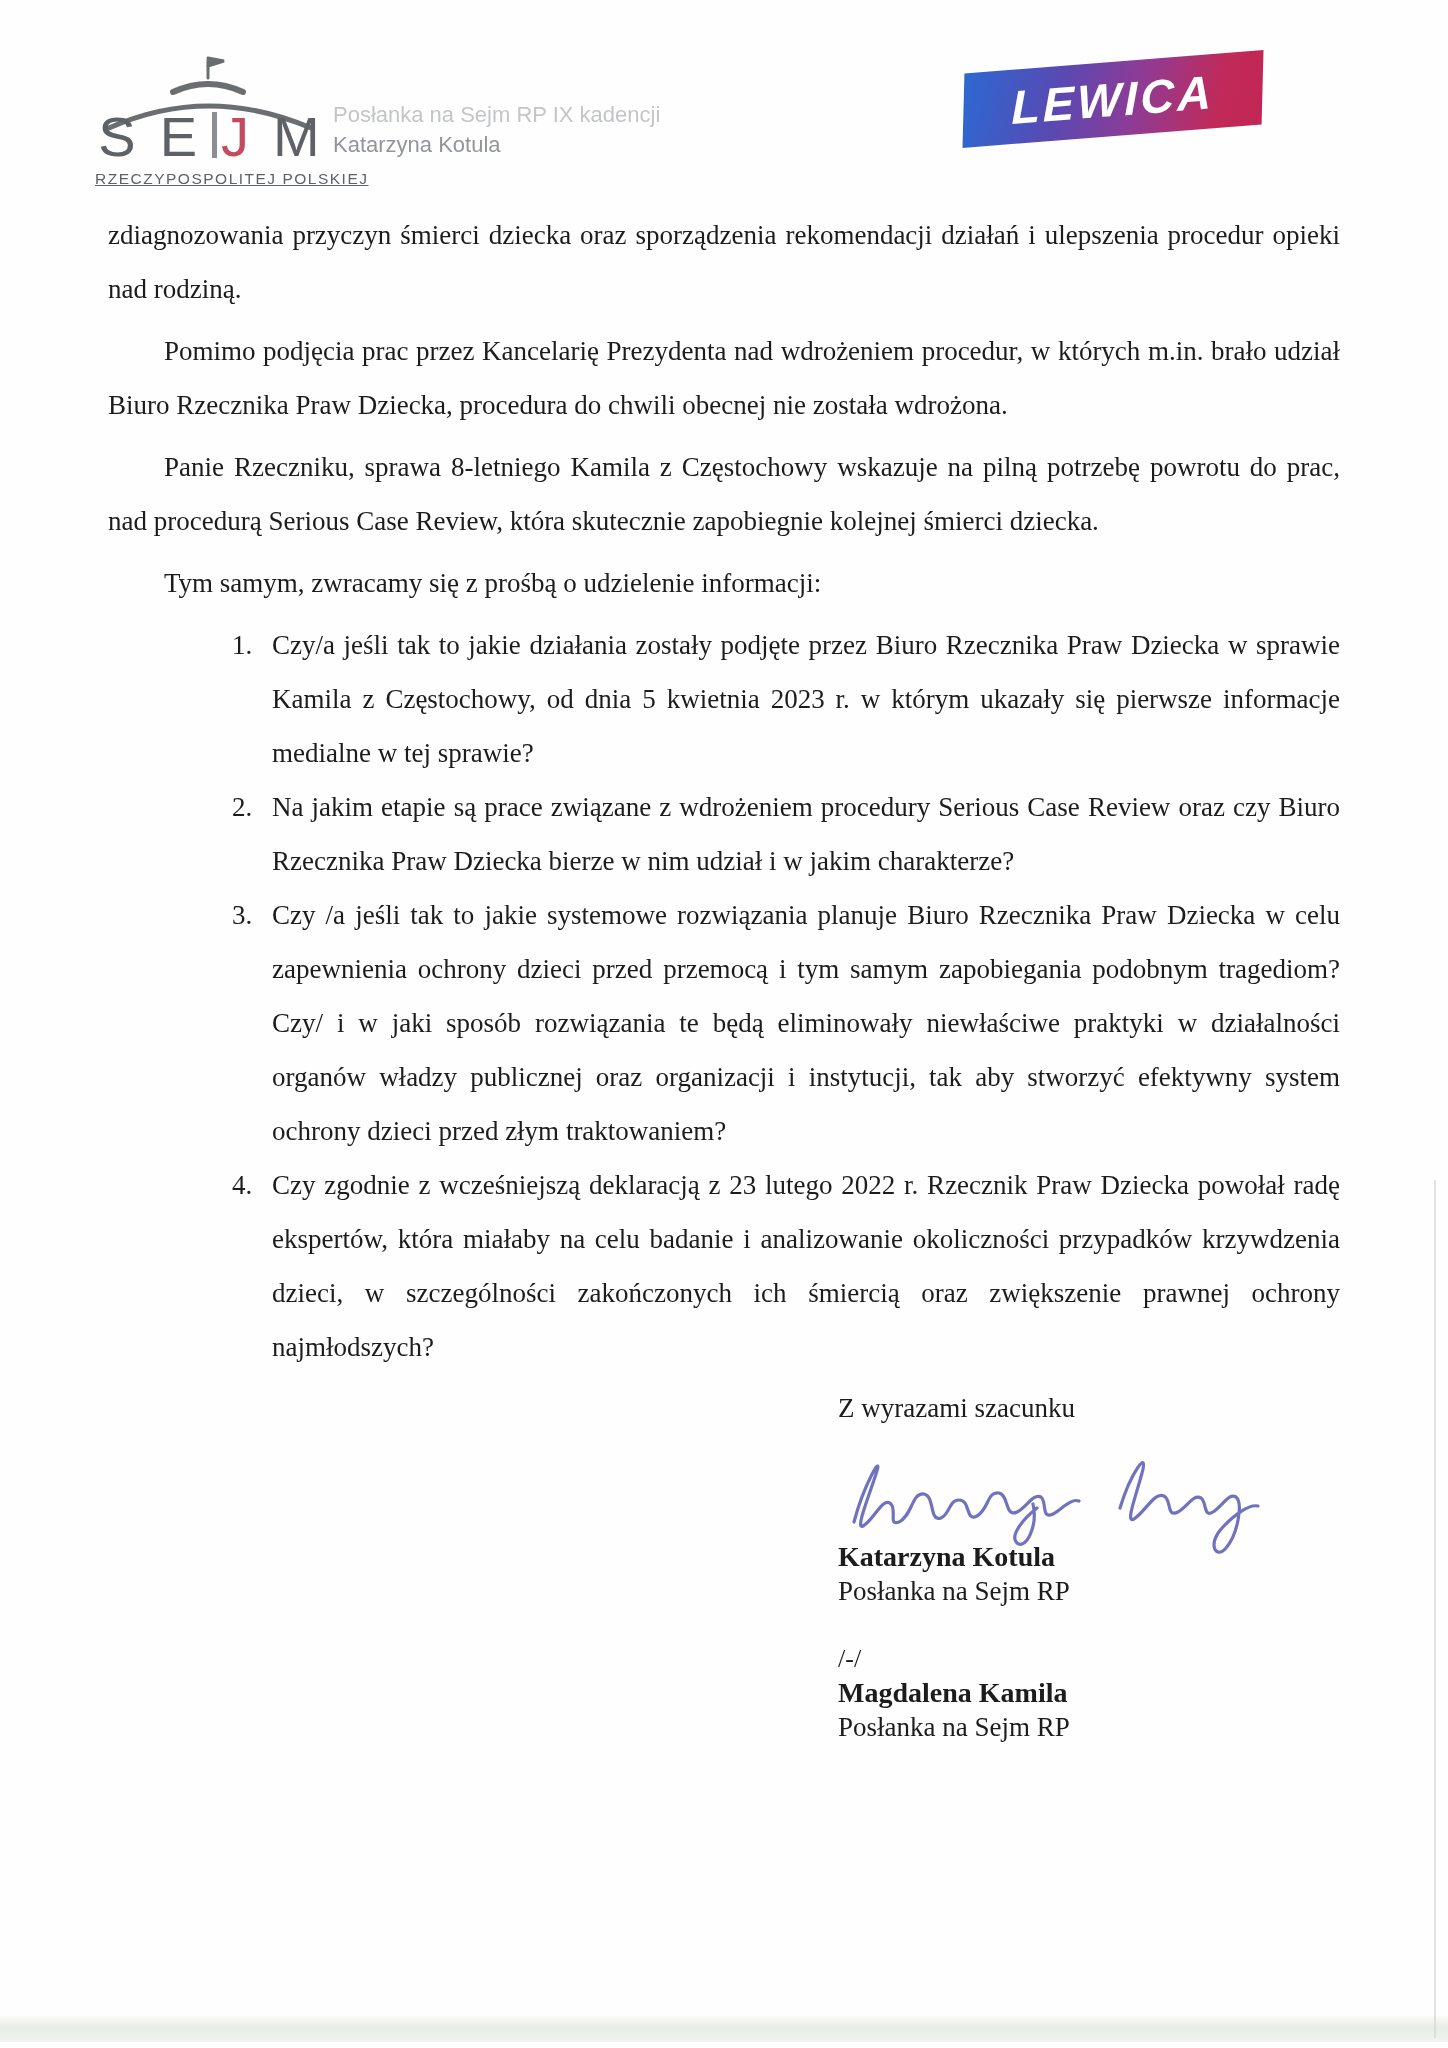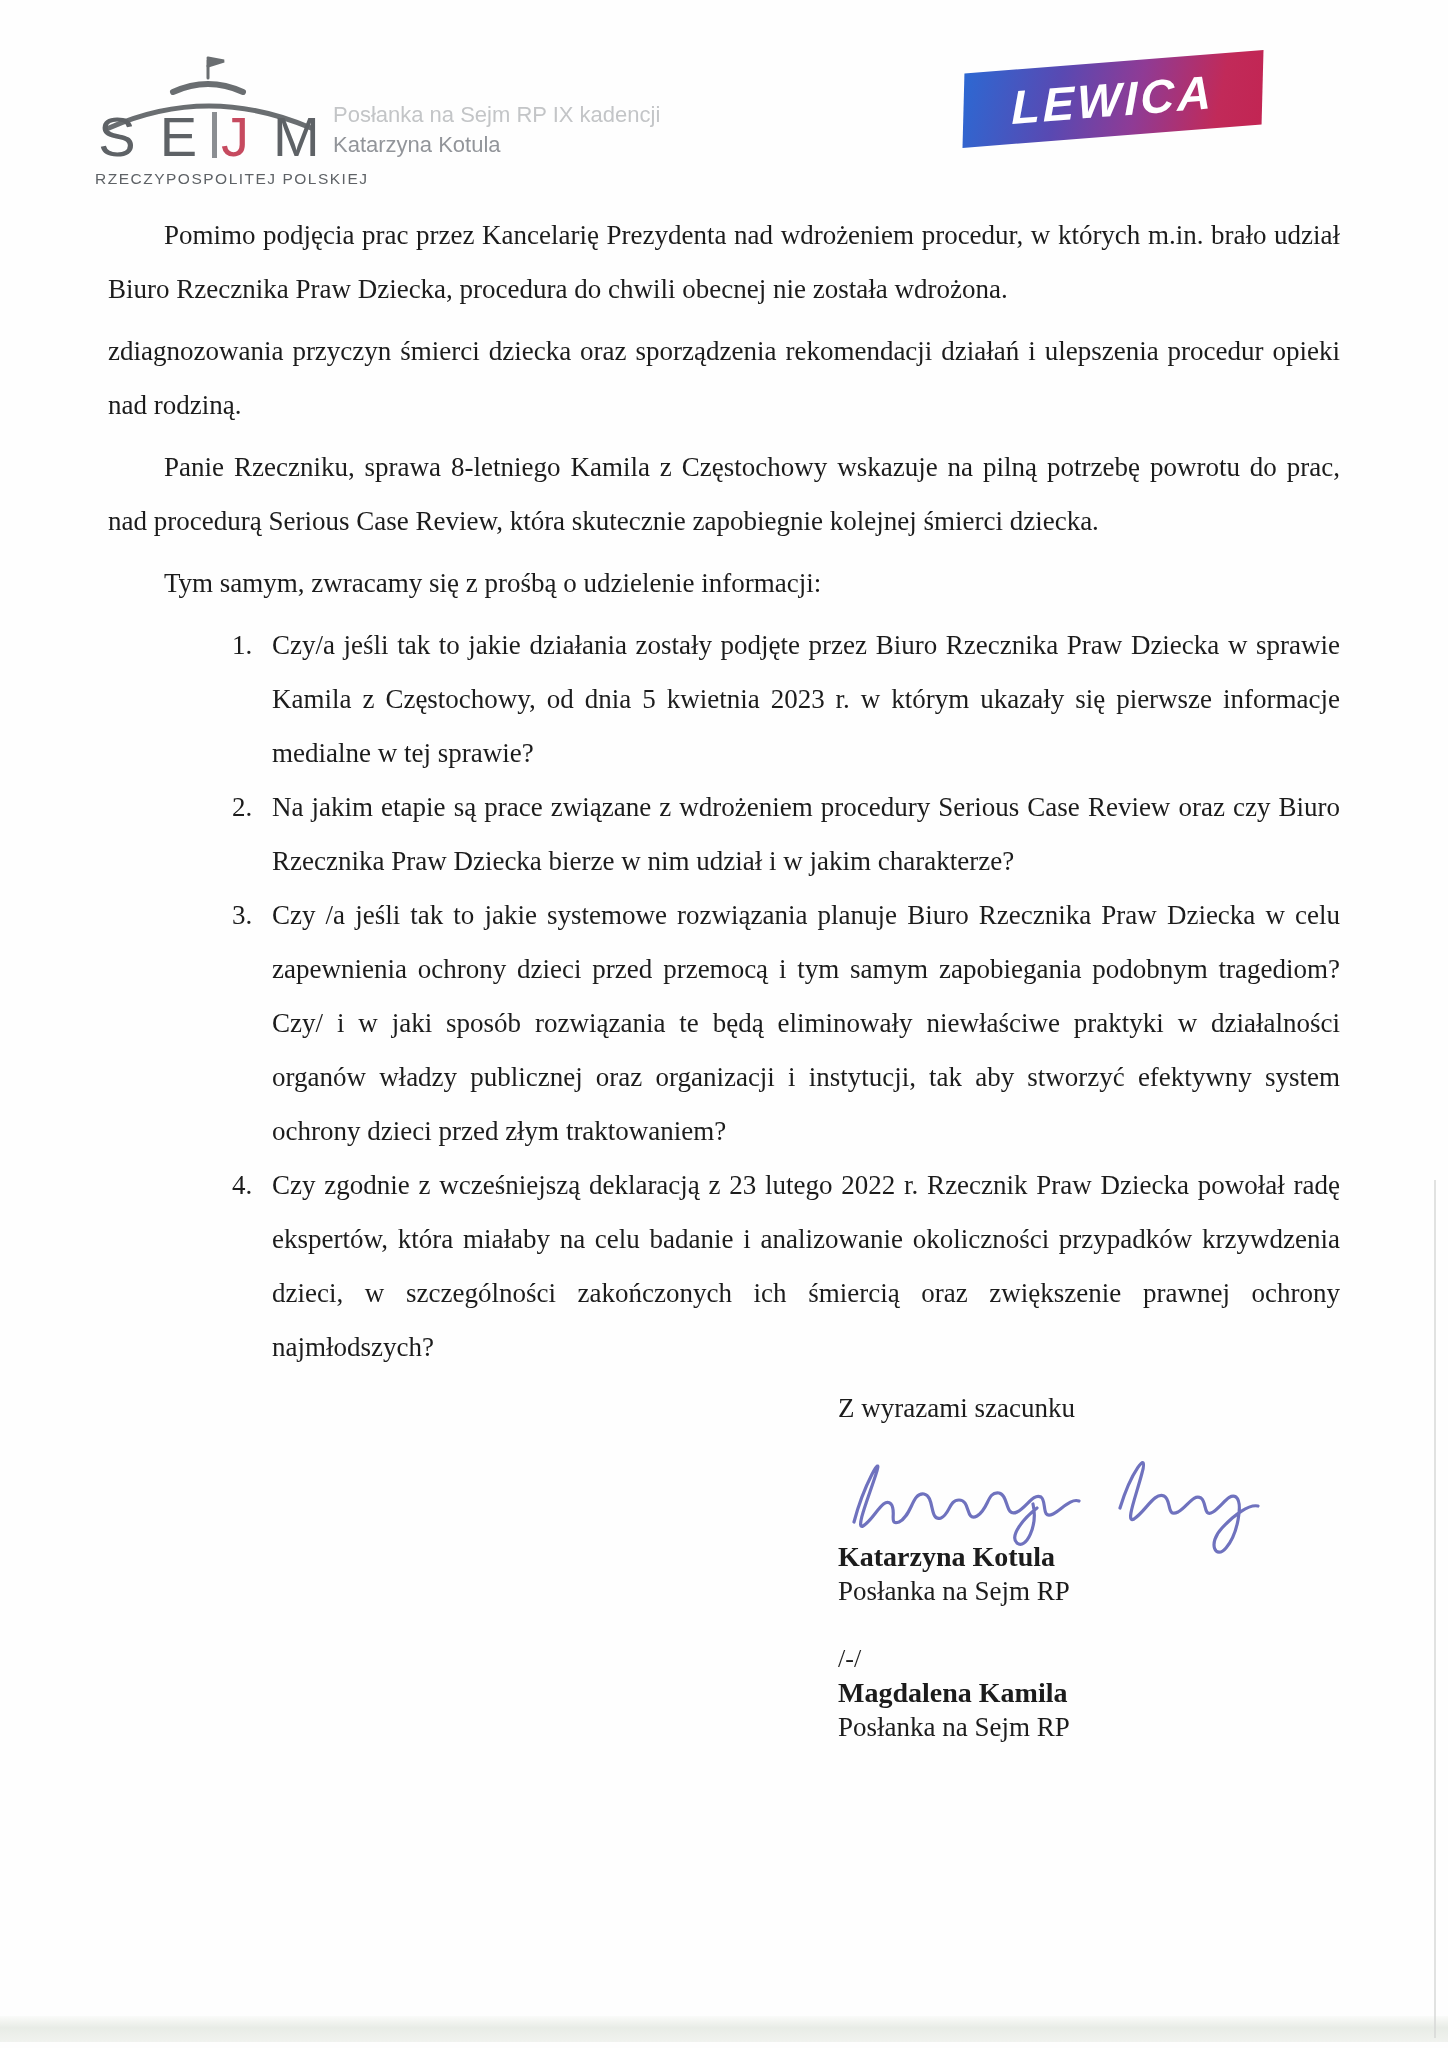--- a/index.html
+++ b/index.html
@@ -22,21 +22,21 @@
     letter-spacing:2px;line-height:58px;margin-top:-32px;
     display:flex;justify-content:center;gap:22px;
   }
   .sejm-letters .ltr{display:inline-block;}
   .sejm-letters .ltr-j{color:#c64a5f;position:relative;}
   .sejm-letters .ltr-j::before{
     content:"";position:absolute;left:-9px;top:4px;width:5px;height:46px;background:#8b8e92;
   }
   .sejm-sub{
     font-family:"Liberation Sans", sans-serif;
-    font-size:15.5px;color:#5e6266;letter-spacing:1.5px;margin-top:4px;white-space:nowrap;
+    font-size:15.5px;color:#5e6266;letter-spacing:1.5px;margin-top:4px;white-space:nowrap;text-decoration:underline;
   }
   .sender{
     position:absolute;left:333px;top:100px;
     font-family:"Liberation Sans", sans-serif;line-height:30px;
   }
   .sender-role{font-size:22px;color:#c3c5c7;}
   .sender-name{font-size:22px;color:#92959a;}
   .lewica-logo{
     position:absolute;left:963px;top:62px;width:300px;height:74px;
     background:linear-gradient(100deg,#2d68d2 0%,#5949b2 32%,#8f3b95 58%,#c12a59 85%,#c22553 100%);
@@ -113,23 +113,23 @@
       <div class="sender-name">Katarzyna Kotula</div>
     </div>
 
     <div class="lewica-logo">
       <span class="lewica-text">LEWICA</span>
     </div>
   </div>
 
   <div class="letter-body">
 
+    <p class="para">zdiagnozowania przyczyn śmierci dziecka oraz sporządzenia rekomendacji działań i ulepszenia procedur opieki nad rodziną.</p>
+
     <p class="para indent">Pomimo podjęcia prac przez Kancelarię Prezydenta nad wdrożeniem procedur, w których m.in. brało udział Biuro Rzecznika Praw Dziecka, procedura do chwili obecnej nie została wdrożona.</p>
-
-    <p class="para">zdiagnozowania przyczyn śmierci dziecka oraz sporządzenia rekomendacji działań i ulepszenia procedur opieki nad rodziną.</p>
 
     <p class="para indent">Panie Rzeczniku, sprawa 8-letniego Kamila z Częstochowy wskazuje na pilną potrzebę powrotu do prac, nad procedurą Serious Case Review, która skutecznie zapobiegnie kolejnej śmierci dziecka.</p>
 
     <p class="request-heading">Tym samym, zwracamy się z prośbą o udzielenie informacji:</p>
 
     <div class="questions">
       <div class="q-row">
         <span class="q-num">1.</span>
         <div class="q-text">Czy/a jeśli tak to jakie działania zostały podjęte przez Biuro Rzecznika Praw Dziecka w sprawie Kamila z Częstochowy, od dnia 5 kwietnia 2023 r. w którym ukazały się pierwsze informacje medialne w tej sprawie?</div>
       </div>

